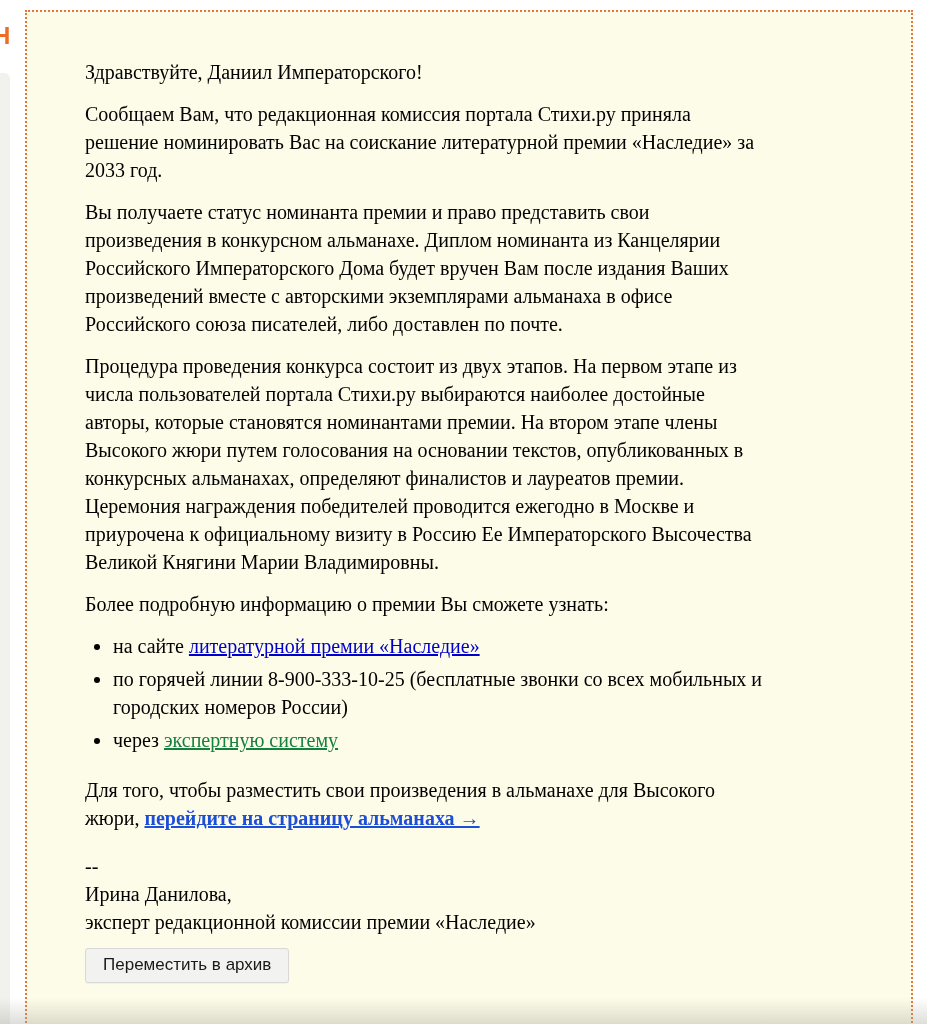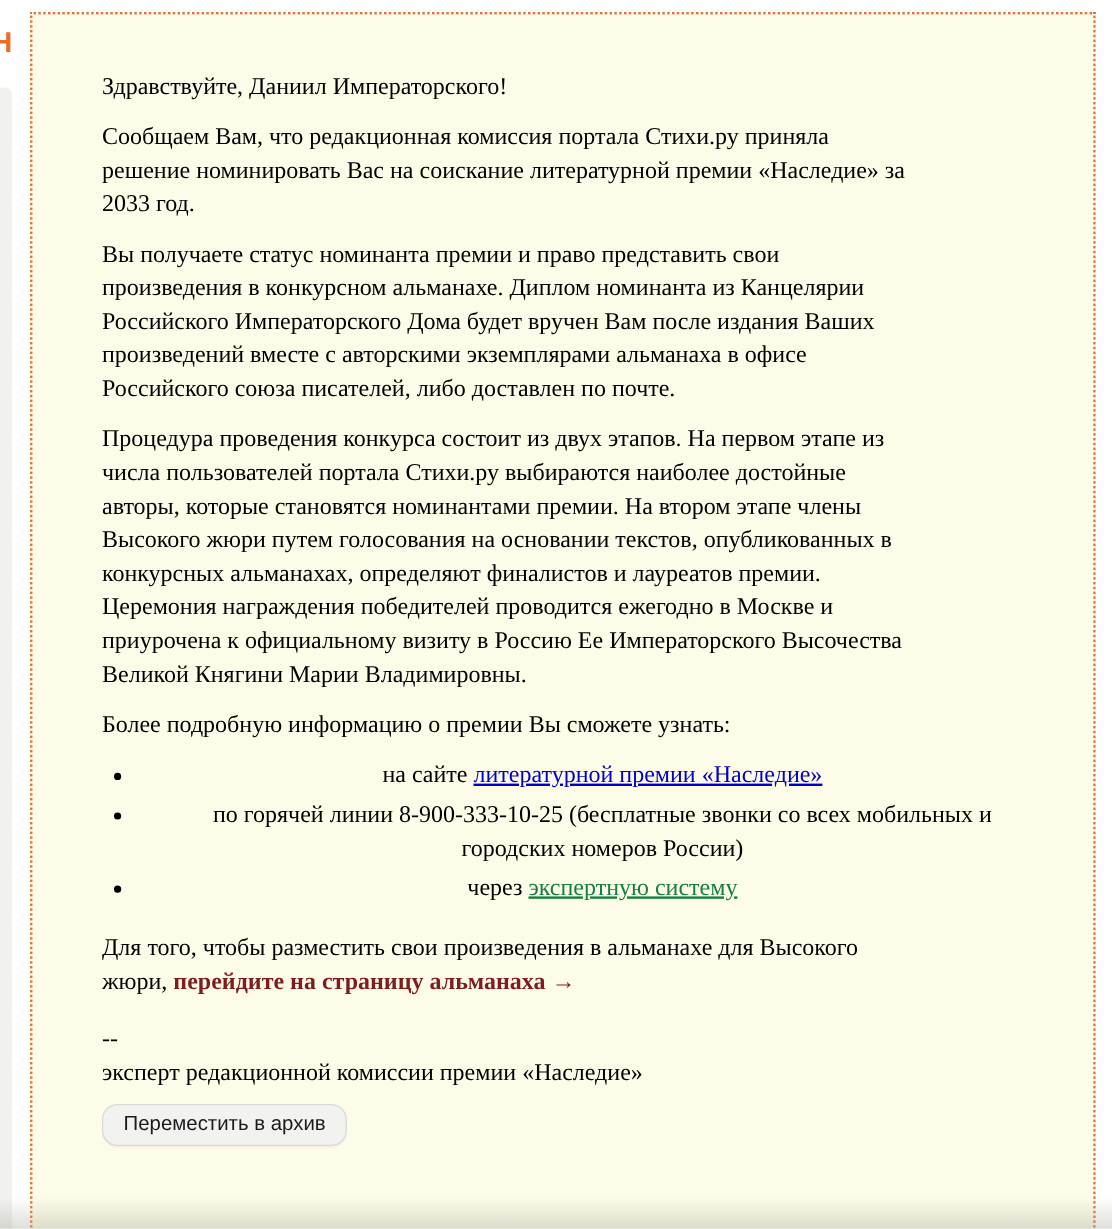--- a/index.html
+++ b/index.html
@@ -57,56 +57,56 @@
     line-height: 28px;
   }
   .email-box p {
     margin: 0 0 14px 0;
     white-space: pre-line;
   }
   .email-box ul {
     margin: 0 0 22px 0;
     padding: 0 0 0 28px;
     list-style: disc outside;
-    text-align: center;
   }
   .email-box li {
     margin: 0 0 5px 0;
     white-space: pre-line;
   }
   a.link-blue {
     color: #0000cc;
     text-decoration: underline;
     cursor: pointer;
   }
   a.link-gray {
     color: #15803d;
     text-decoration: underline;
     cursor: pointer;
   }
   a.link-bold {
-    color: #7f1d1d;
+    color: #1d4ed8;
     font-weight: bold;
+    text-decoration: underline;
     cursor: pointer;
   }
   .signature-block {
     margin-top: 20px;
   }
   .signature-block p {
     margin: 0;
   }
   .archive-btn {
     margin-top: 12px;
     display: inline-block;
     font-family: "Liberation Sans", sans-serif;
     font-size: 17px;
     color: #1a1a1a;
     background: #f2f2f1;
     border: 1px solid #d8d8d6;
-    border-radius: 13px;
+    border-radius: 3px;
     padding: 6px 17px 7px 17px;
     cursor: pointer;
     box-shadow: 0 1px 1px rgba(0,0,0,0.04);
   }
   
   .bottom-fade {
     position: absolute;
     left: 0;
     bottom: 0;
     width: 100%;
@@ -155,20 +155,21 @@
       <li><span>по горячей линии 8-900-333-10-25 (бесплатные звонки со всех мобильных и
 городских номеров России)</span></li>
       <li><span>через </span><a class="link-gray">экспертную систему</a></li>
     </ul>
 
     <p><span>Для того, чтобы разместить свои произведения в альманахе для Высокого
 жюри, </span><a class="link-bold">перейдите на страницу альманаха →</a></p>
 
     <div class="signature-block">
       <p>--</p>
+      <p>Ирина Данилова,</p>
       <p>эксперт редакционной комиссии премии «Наследие»</p>
     </div>
 
     <button class="archive-btn">Переместить в архив</button>
 
   </div>
 
   <div class="bottom-fade"></div>
 
 </div>

